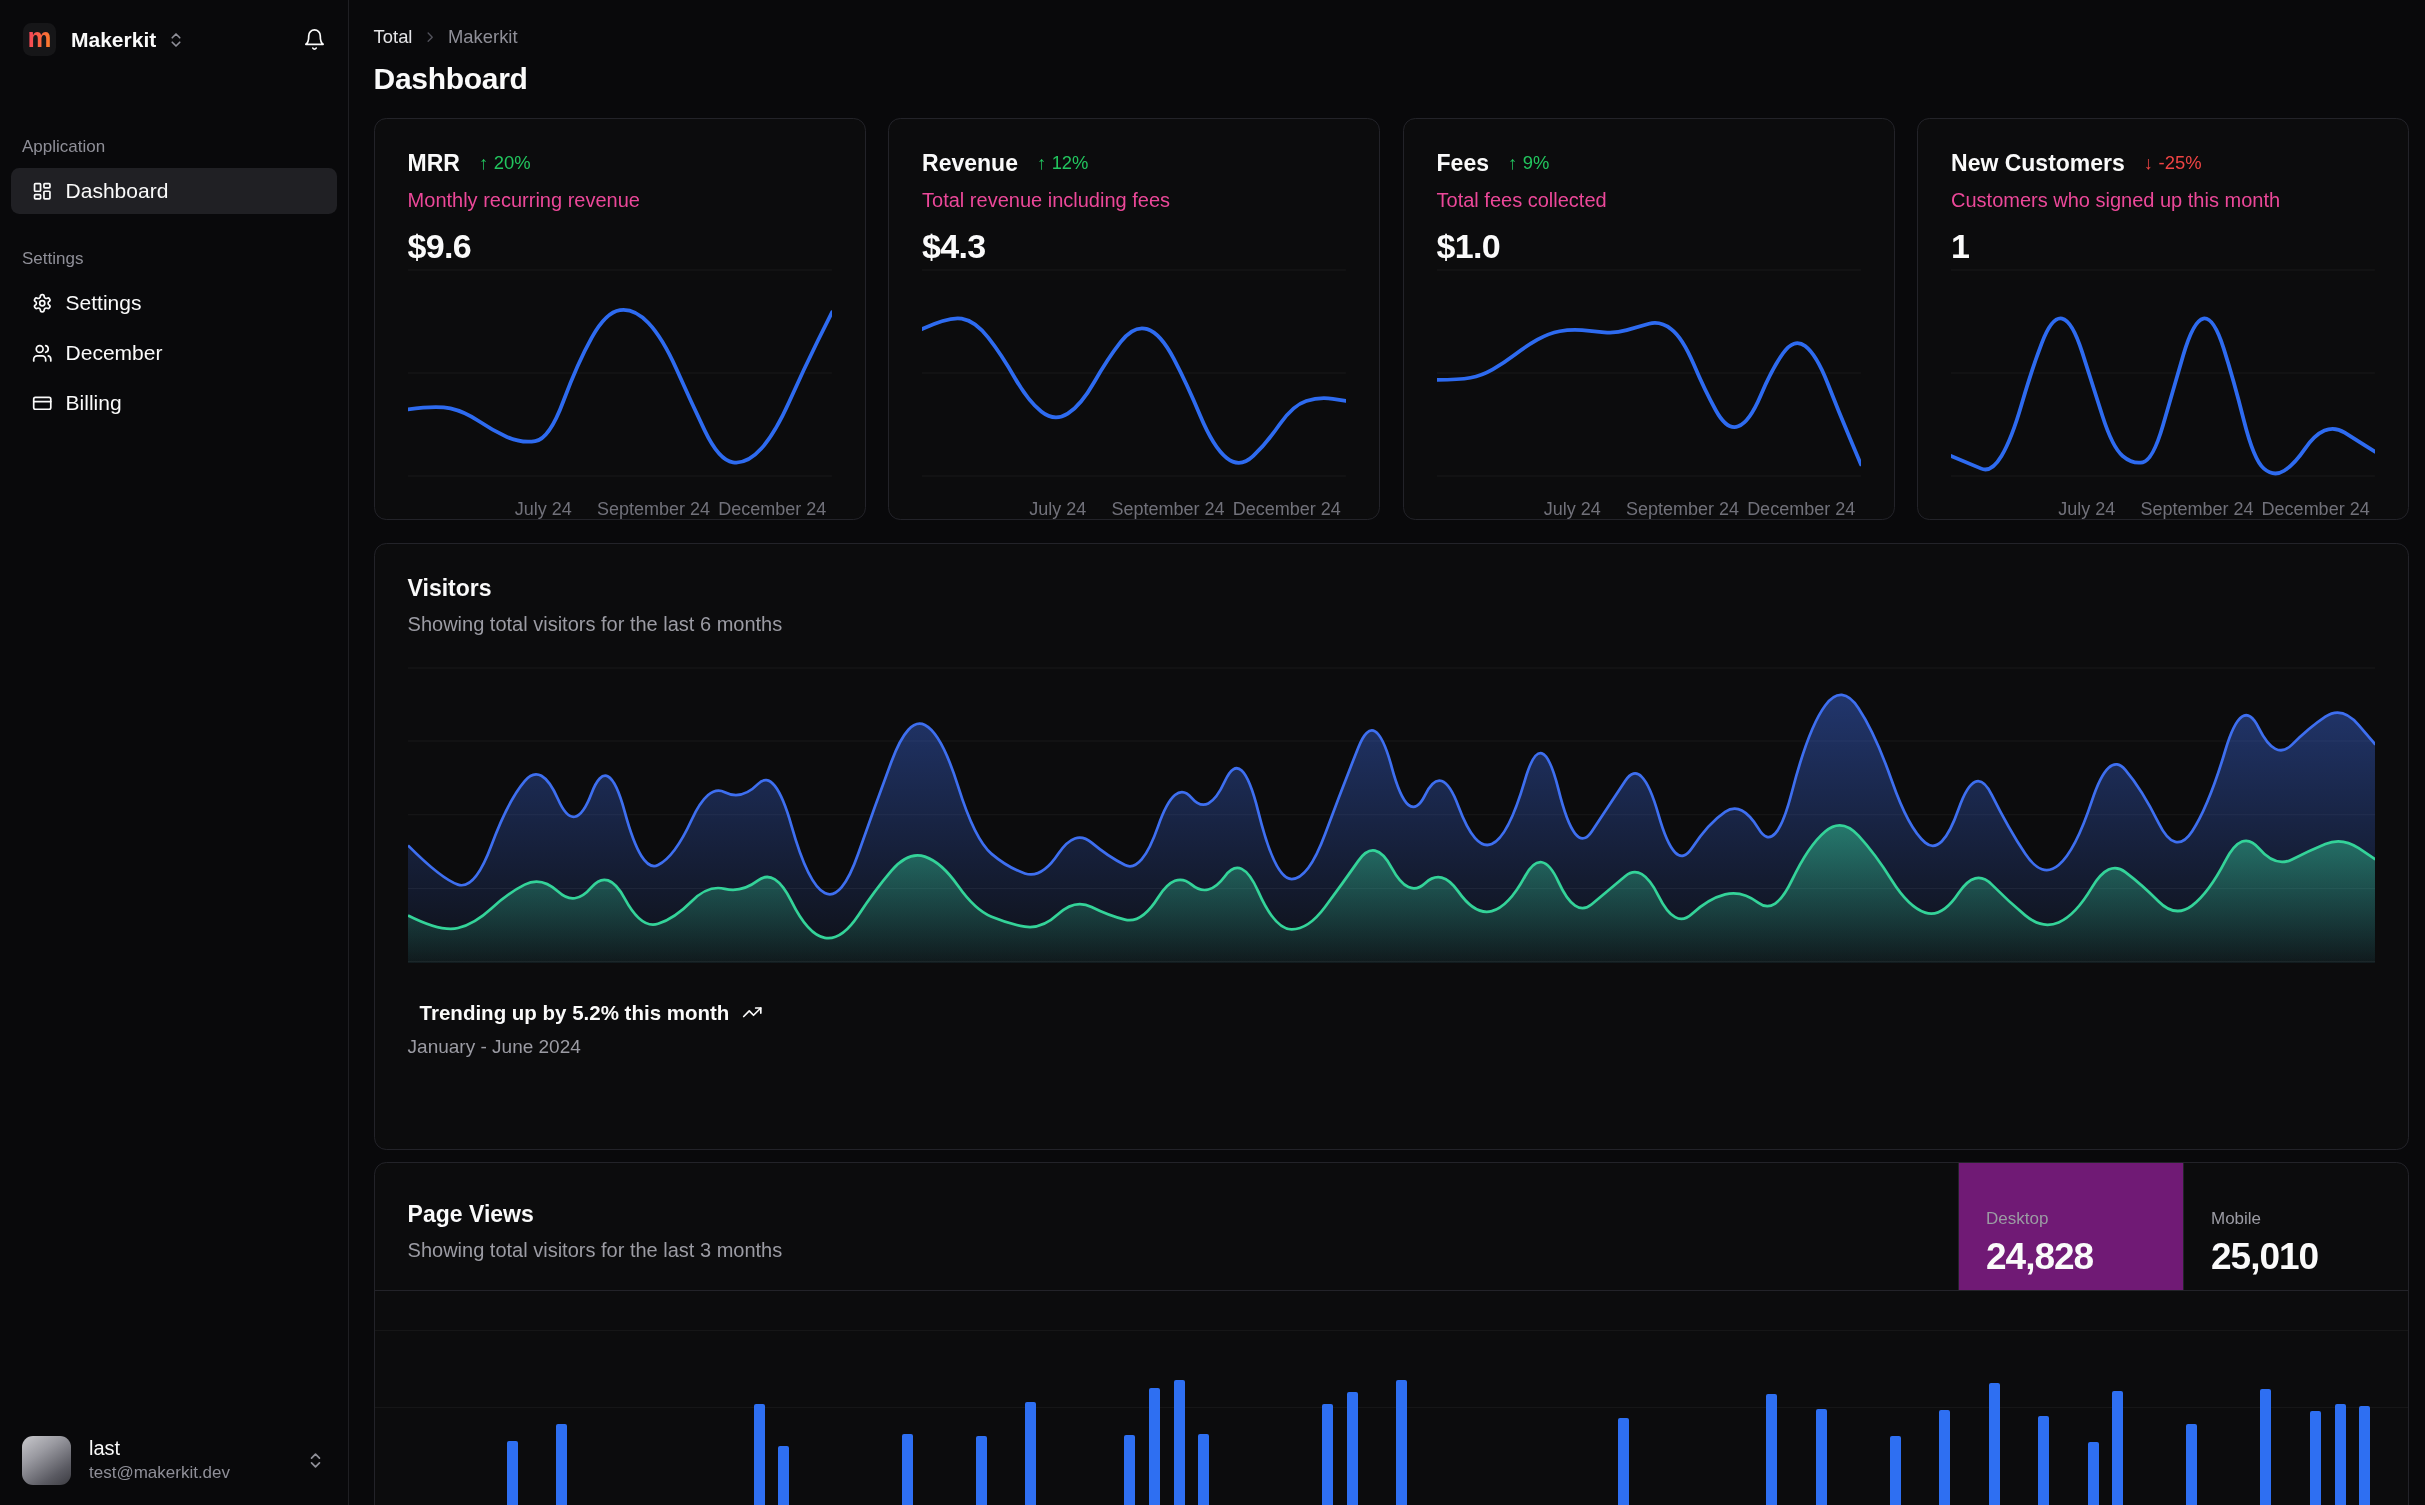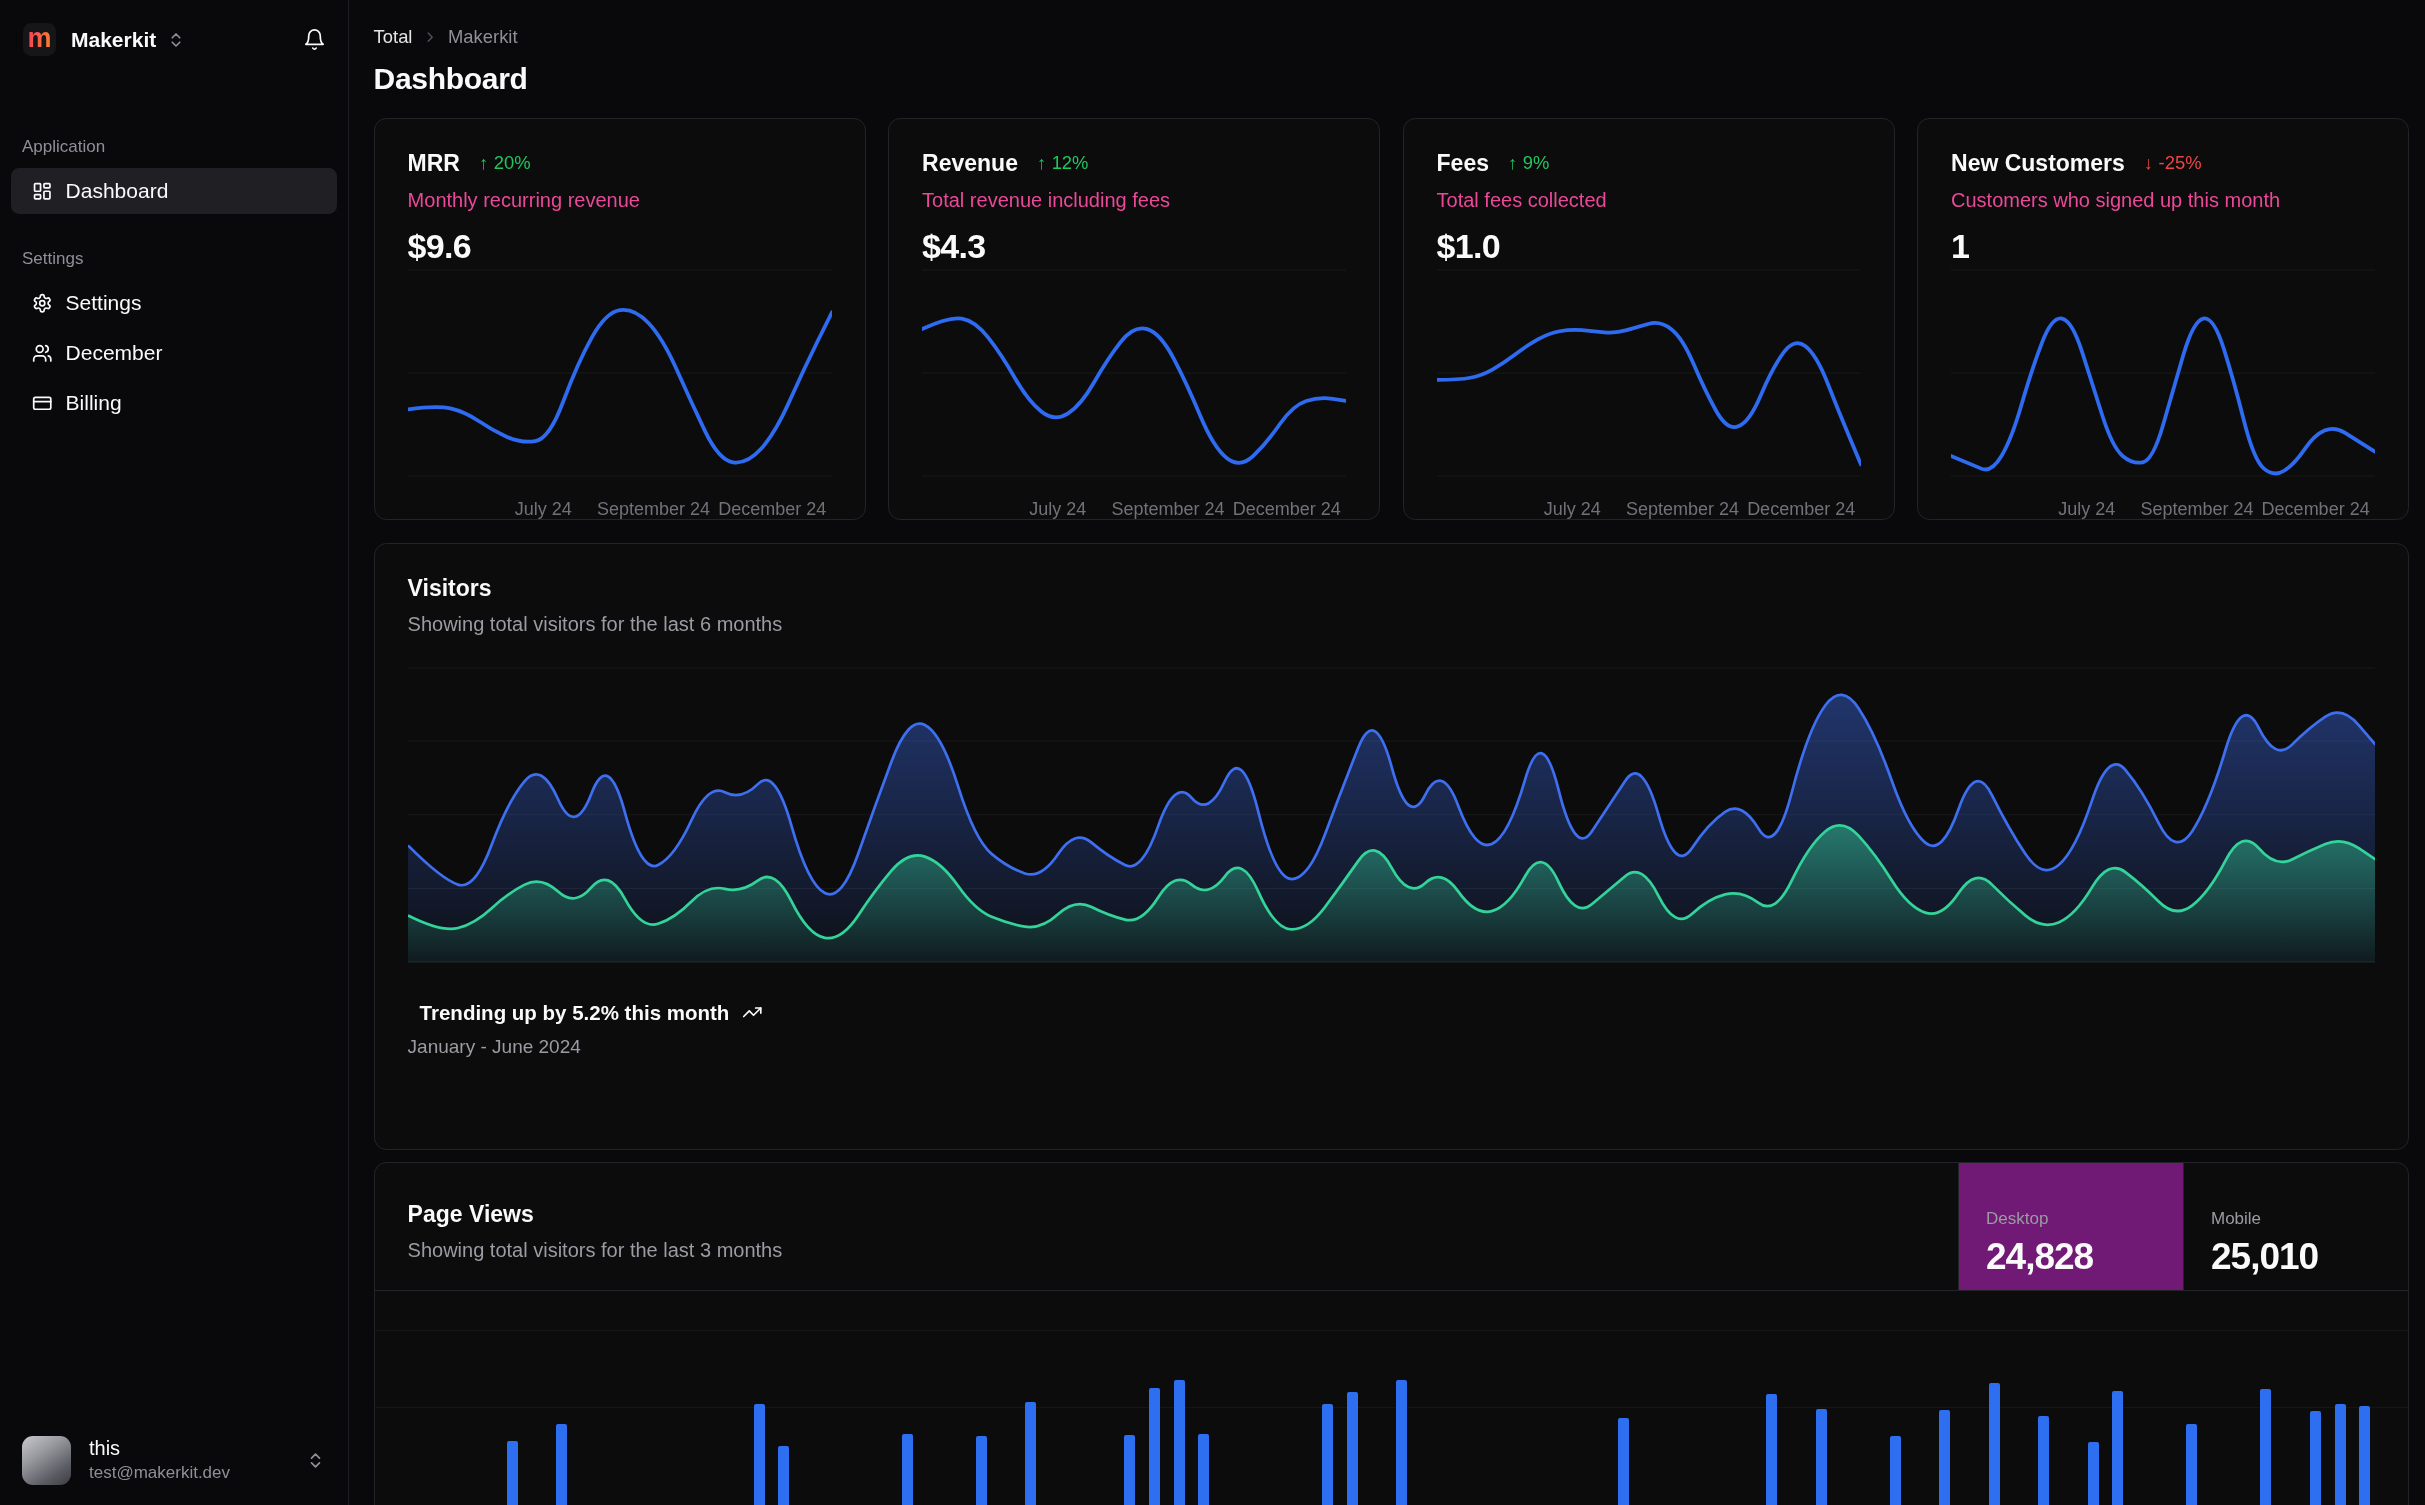--- a/index.html
+++ b/index.html
@@ -147,21 +147,21 @@
             <line x1="2" y1="10" x2="22" y2="10"></line>
           </svg>
         <span>Billing</span>
       </a>
     </div>
   </nav>
 
   <div class="user-row">
     <div class="avatar"></div>
     <div class="user-meta">
-      <div class="user-name">this</div>
+      <div class="user-name">last</div>
       <div class="user-email">test@makerkit.dev</div>
     </div>
     <svg class="user-chevrons" width="19" height="19" viewBox="0 0 24 24" fill="none" stroke="currentColor" stroke-width="2.2" stroke-linecap="round" stroke-linejoin="round">
         <path d="m7 15 5 5 5-5"></path>
         <path d="m7 9 5-5 5 5"></path>
       </svg>
   </div>
 </aside>
 
 <main>

